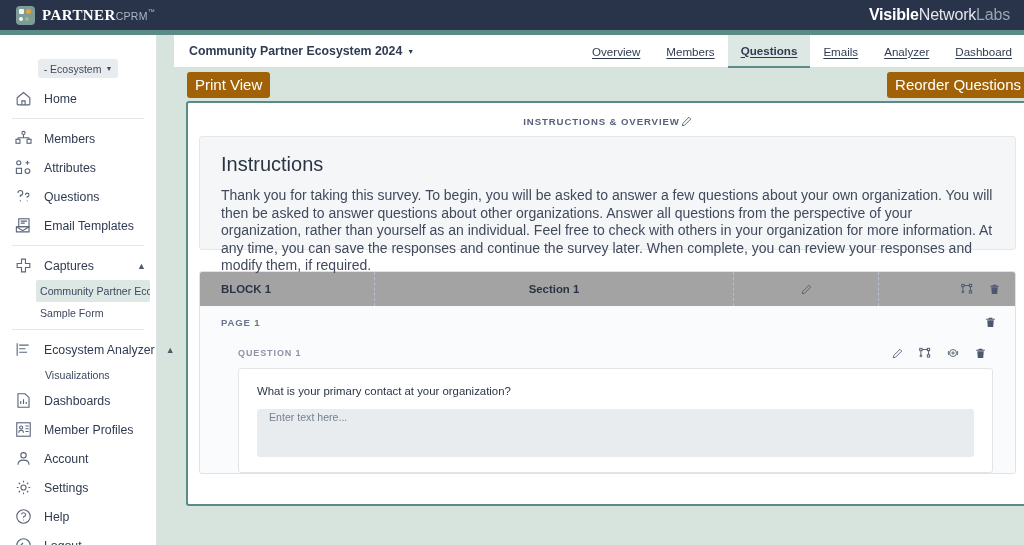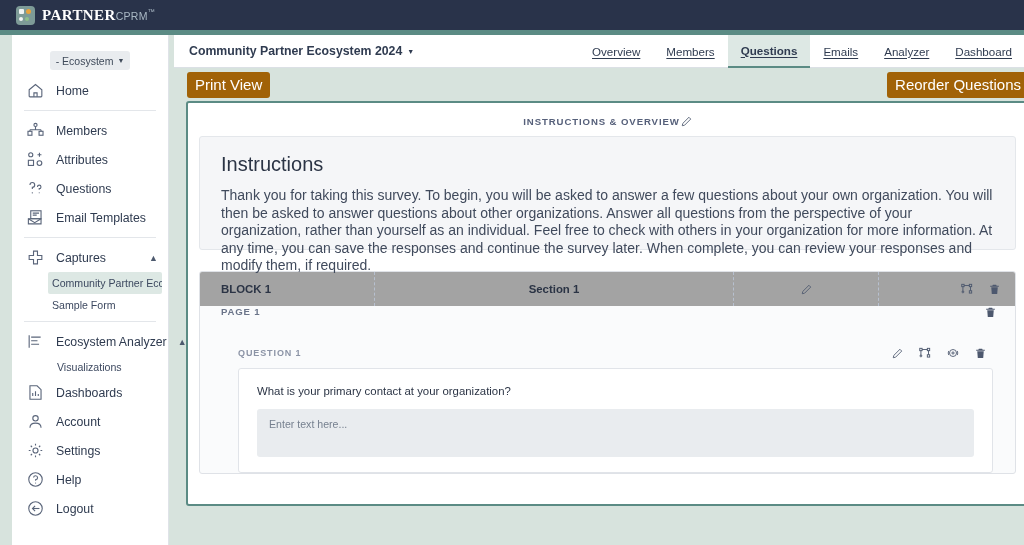--- a/index.html
+++ b/index.html
@@ -38,23 +38,23 @@
   .brand-text .b2 { color: #a9b8c4; font-size: 10.5px; letter-spacing: .3px; }
   .brand-text .b3 { color: #a9b8c4; font-size: 7px; vertical-align: super; }
 
   .vnl { padding-right: 14px; font-size: 16px; line-height: 1; white-space: nowrap; }
   .vnl .v1 { color: #ffffff; font-weight: bold; letter-spacing: -.2px; }
   .vnl .v2 { color: #e4e8ec; font-weight: normal; letter-spacing: -.2px; }
   .vnl .v3 { color: #9aa6b2; font-weight: normal; letter-spacing: -.2px; }
 
   
   .sidebar {
-    position: absolute; left: 12px; top: 35px; width: 157px; height: 510px;
+    position: absolute; left: 0; top: 35px; width: 157px; height: 510px;
     background: #ffffff; border-right: 1px solid #dfe3e8;
-    padding-top: 16px;
+    padding-top: 24px;
   }
   .eco-select {
     margin: 0 auto 6px auto; width: 80px; height: 19px;
     background: #e9ecef; border-radius: 3px;
     display: flex; align-items: center; justify-content: center;
     font-size: 10.5px; color: #3f4a5a; gap: 4px;
   }
   .eco-select .caret { font-size: 7px; color: #3f4a5a; }
 
   .nav-item {
@@ -143,61 +143,64 @@
     height: 34px; background: #a3a3a3; display: flex; align-items: center;
     font-size: 11.4px; color: #2b3445; font-weight: bold;
   }
   .bh-cell { height: 34px; display: flex; align-items: center; }
   .bh-1 { width: 175px; padding-left: 21px; border-right: 1px dashed #b7c0cf; }
   .bh-2 { flex: 1; justify-content: center; border-right: 1px dashed #b7c0cf; }
   .bh-3 { width: 145px; justify-content: center; border-right: 1px dashed #b7c0cf; }
   .bh-4 { width: 136px; justify-content: flex-end; padding-right: 14px; gap: 14px; }
 
   .page-head {
-    height: 32px; display: flex; justify-content: space-between;
+    height: 32px; display: flex; align-items: center; justify-content: space-between;
     padding: 0 18px 0 21px; background: #fafbfc; gap: 16px;
   }
   .page-label { font-size: 9.6px; font-weight: bold; letter-spacing: .8px; color: #6a7489; }
 
   .qwrap { padding: 0 22px 0 38px; }
   .q-head {
     height: 30px; display: flex; align-items: center; justify-content: space-between;
     padding-right: 6px;
   }
   .q-label { font-size: 9px; font-weight: bold; letter-spacing: .9px; color: #8b93a5; }
   .q-icons { display: flex; align-items: center; gap: 14px; }
 
   .q-card {
     background: #ffffff; border: 1px solid #e1e4e9; border-radius: 3px;
     padding: 16px 18px 0 18px; height: 105px;
   }
   .q-text { font-size: 11.4px; color: #2b3445; margin-bottom: 12px; }
   .q-input {
     background: #e9ecef; border-radius: 3px; height: 48px;
-    padding: 9px 12px; font-size: 10.6px; color: #76808f;
+    padding: 2px 12px; font-size: 10.6px; color: #76808f;
   }
 
   .icn { color: #4d586e; display: inline-flex; }
   .icn svg { display: block; }
 </style>
 </head>
 <body>
 
 <div class="topbar">
   <div class="brand">
     <span class="brand-mark">
       <i class="bm1"></i>
         <i class="bm2"></i>
         <i class="bm3"></i>
         <i class="bm4"></i>
     </span>
     <span class="brand-text">
       <span class="b1">PARTNER</span><span class="b2">CPRM</span><span class="b3">™</span>
     </span>
   </div>
+  <div class="vnl">
+    <span class="v1">Visible</span><span class="v2">Network</span><span class="v3">Labs</span>
+  </div>
 </div>
 <div class="topbar-underline"></div>
 
 <div class="sidebar">
 
   <div class="eco-select">
     <span>- Ecosystem</span>
     <span class="caret">▼</span>
   </div>
 
@@ -298,20 +301,31 @@
   <div class="nav-item">
     <span class="nav-ico">
       <svg viewBox="0 0 24 24" fill="none" stroke="currentColor" stroke-width="1.4">
           <path d="M5 3.5h9l5 5V20.5H5z"></path>
           <path d="M8.5 16.5v-4M12 16.5v-6M15.5 16.5v-2.5"></path>
         </svg>
     </span>
     <span class="label">Dashboards</span>
   </div>
 
+  <div class="nav-item">
+    <span class="nav-ico">
+      <svg viewBox="0 0 24 24" fill="none" stroke="currentColor" stroke-width="1.4">
+          <rect x="3.5" y="3.5" width="17" height="17"></rect>
+          <circle cx="9" cy="9.5" r="2"></circle>
+          <path d="M6 16c0-2 1.4-3 3-3s3 1 3 3"></path>
+          <path d="M14.5 7.5h4M14.5 11h4M14.5 14.5h4"></path>
+        </svg>
+    </span>
+    <span class="label">Member Profiles</span>
+  </div>
 
   <div class="nav-item">
     <span class="nav-ico">
       <svg viewBox="0 0 24 24" fill="none" stroke="currentColor" stroke-width="1.4">
           <circle cx="12" cy="8" r="3.4"></circle>
           <path d="M5 20c0-3.8 3.1-6 7-6s7 2.2 7 6"></path>
         </svg>
     </span>
     <span class="label">Account</span>
   </div>

